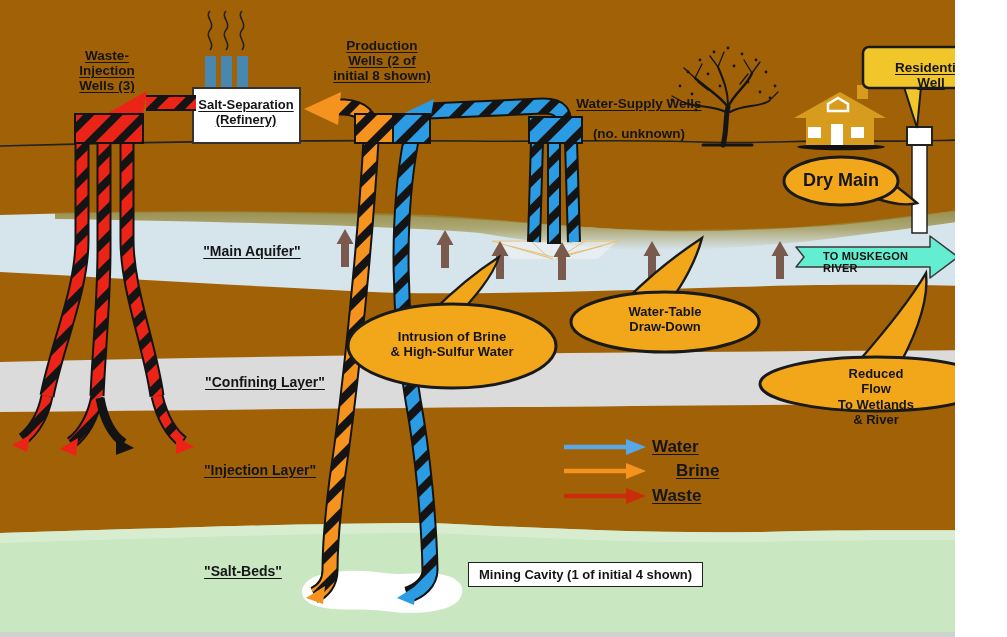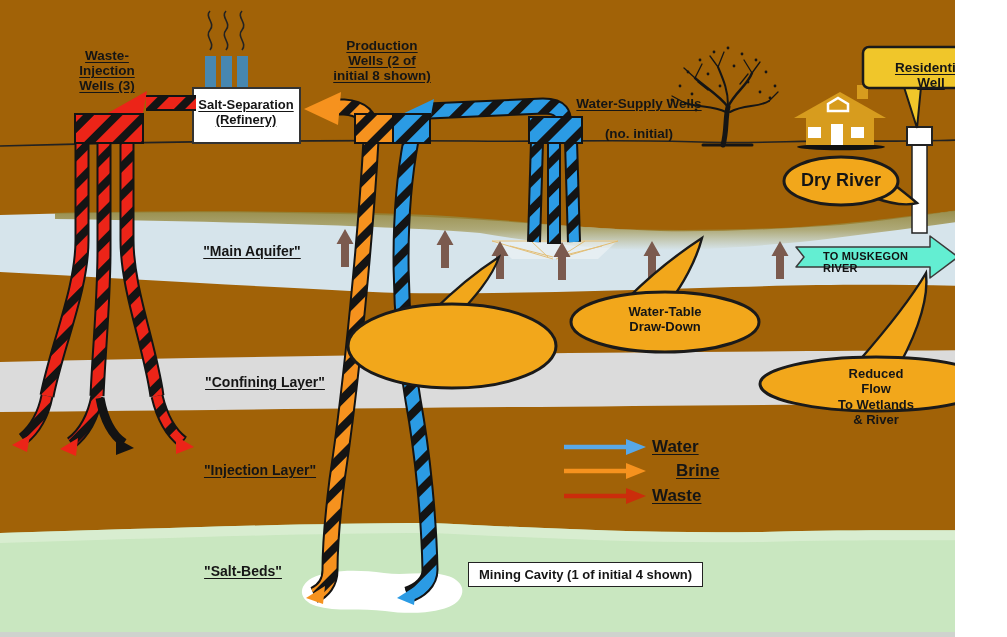--- a/index.html
+++ b/index.html
@@ -212,35 +212,37 @@
   </g>
 </svg>
 
 <div class="lbl ul w13" style="left:107px;top:48px;">Waste-
 Injection
 Wells (3)</div>
 <div class="lbl ul w13" style="left:382px;top:38px;">Production
 Wells (2 of
 initial 8 shown)</div>
 <div class="lbl w13" style="left:601px;top:96px;margin-left:38px;"><span class="ul">Water-Supply Wells</span><br>
-  <span>(no. initial)</span></div>
+  <span>(no. unknown)</span></div>
 <div class="lbl ul" style="left:246px;top:98px;font-size:13px;">Salt-Separation
 (Refinery)</div>
 <div class="lbl ul w13" style="left:931px;top:60px;">Residential Well</div>
 
 <div class="lbl ul lay" style="left:252px;top:244px;">"Main Aquifer"</div>
 <div class="lbl ul lay" style="left:265px;top:375px;">"Confining Layer"</div>
 <div class="lbl ul lay" style="left:260px;top:463px;">"Injection Layer"</div>
 <div class="lbl ul lay" style="left:243px;top:564px;">"Salt-Beds"</div>
 
+<div class="lbl oval-txt" style="left:452px;top:329px;">Intrusion of Brine
+&amp; High-Sulfur Water</div>
 <div class="lbl oval-txt" style="left:665px;top:304px;">Water-Table
 Draw-Down</div>
 <div class="lbl oval-txt" style="left:876px;top:366px;">Reduced Flow
 To Wetlands &amp; River</div>
-<div class="lbl drywell-txt" style="left:841px;top:170px;">Dry River</div>
+<div class="lbl drywell-txt" style="left:841px;top:170px;">Dry Main</div>
 
 <div class="muskegon" style="left:867px;top:250px;">TO MUSKEGON RIVER</div>
 
 <div class="boxed" style="left:468px;top:562px;width:233px;height:23px;">Mining Cavity (1 of initial 4 shown)</div>
 
 <div class="legend-lbl" style="left:652px;top:437px;">Water</div>
 <div class="legend-lbl" style="left:676px;top:461px;">Brine</div>
 <div class="legend-lbl" style="left:652px;top:486px;">Waste</div>
 
 </div>

